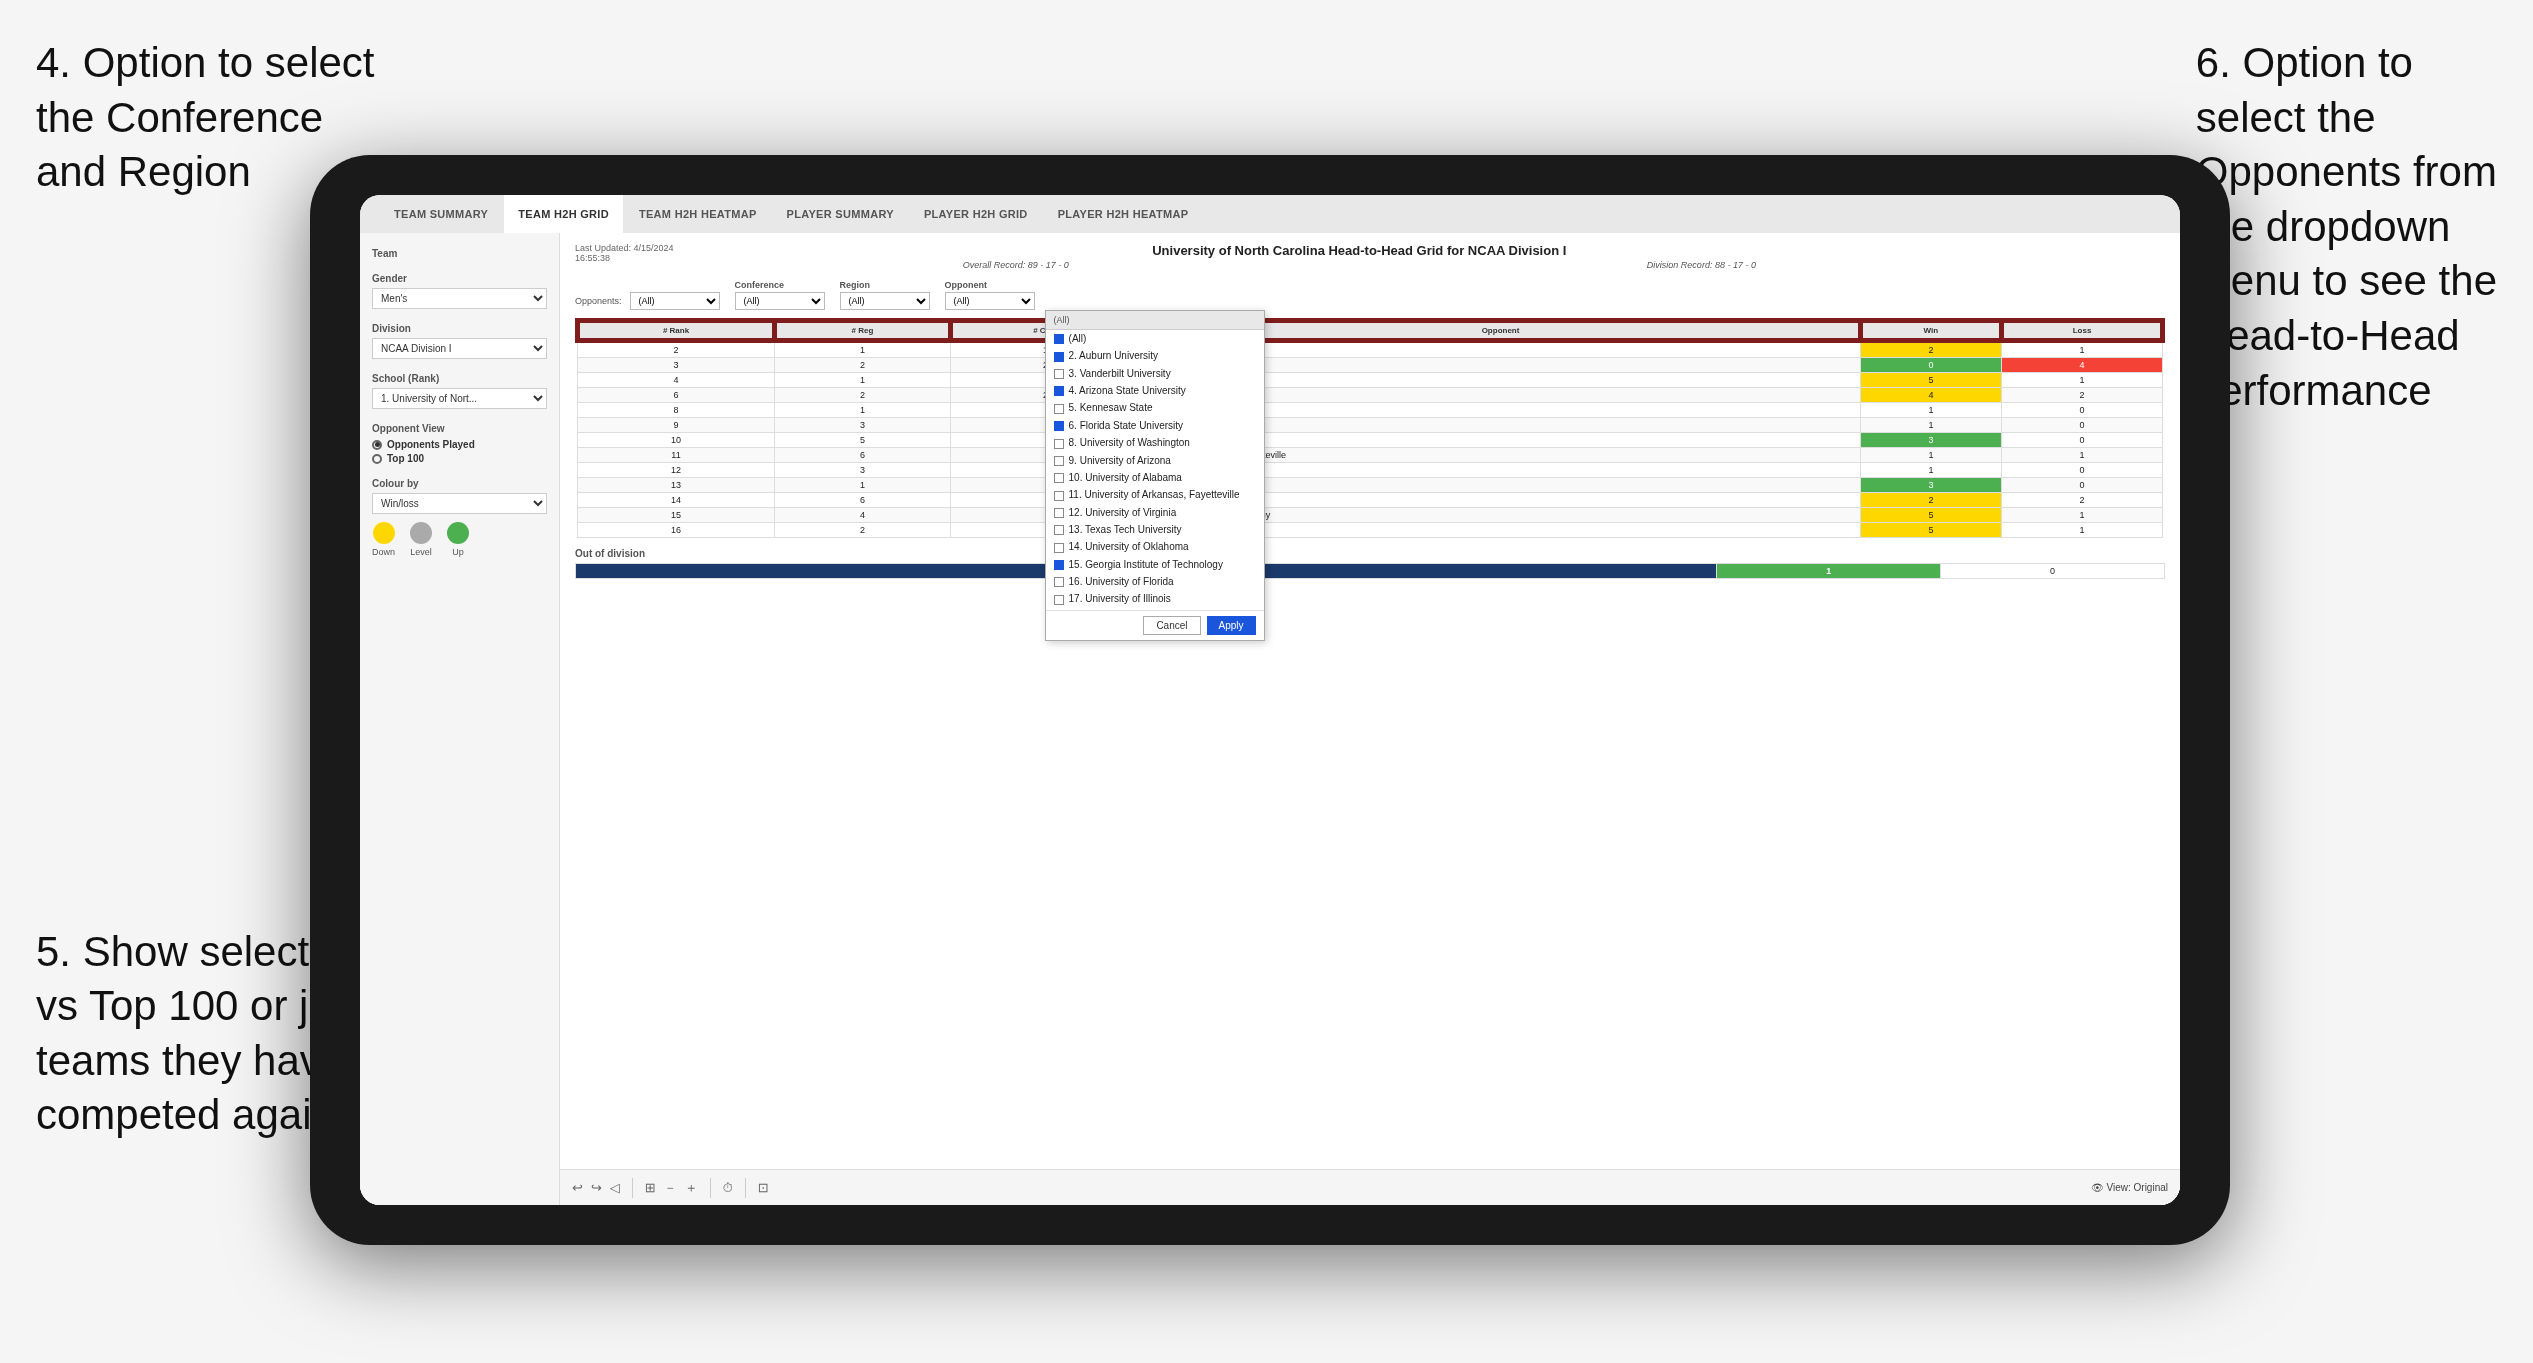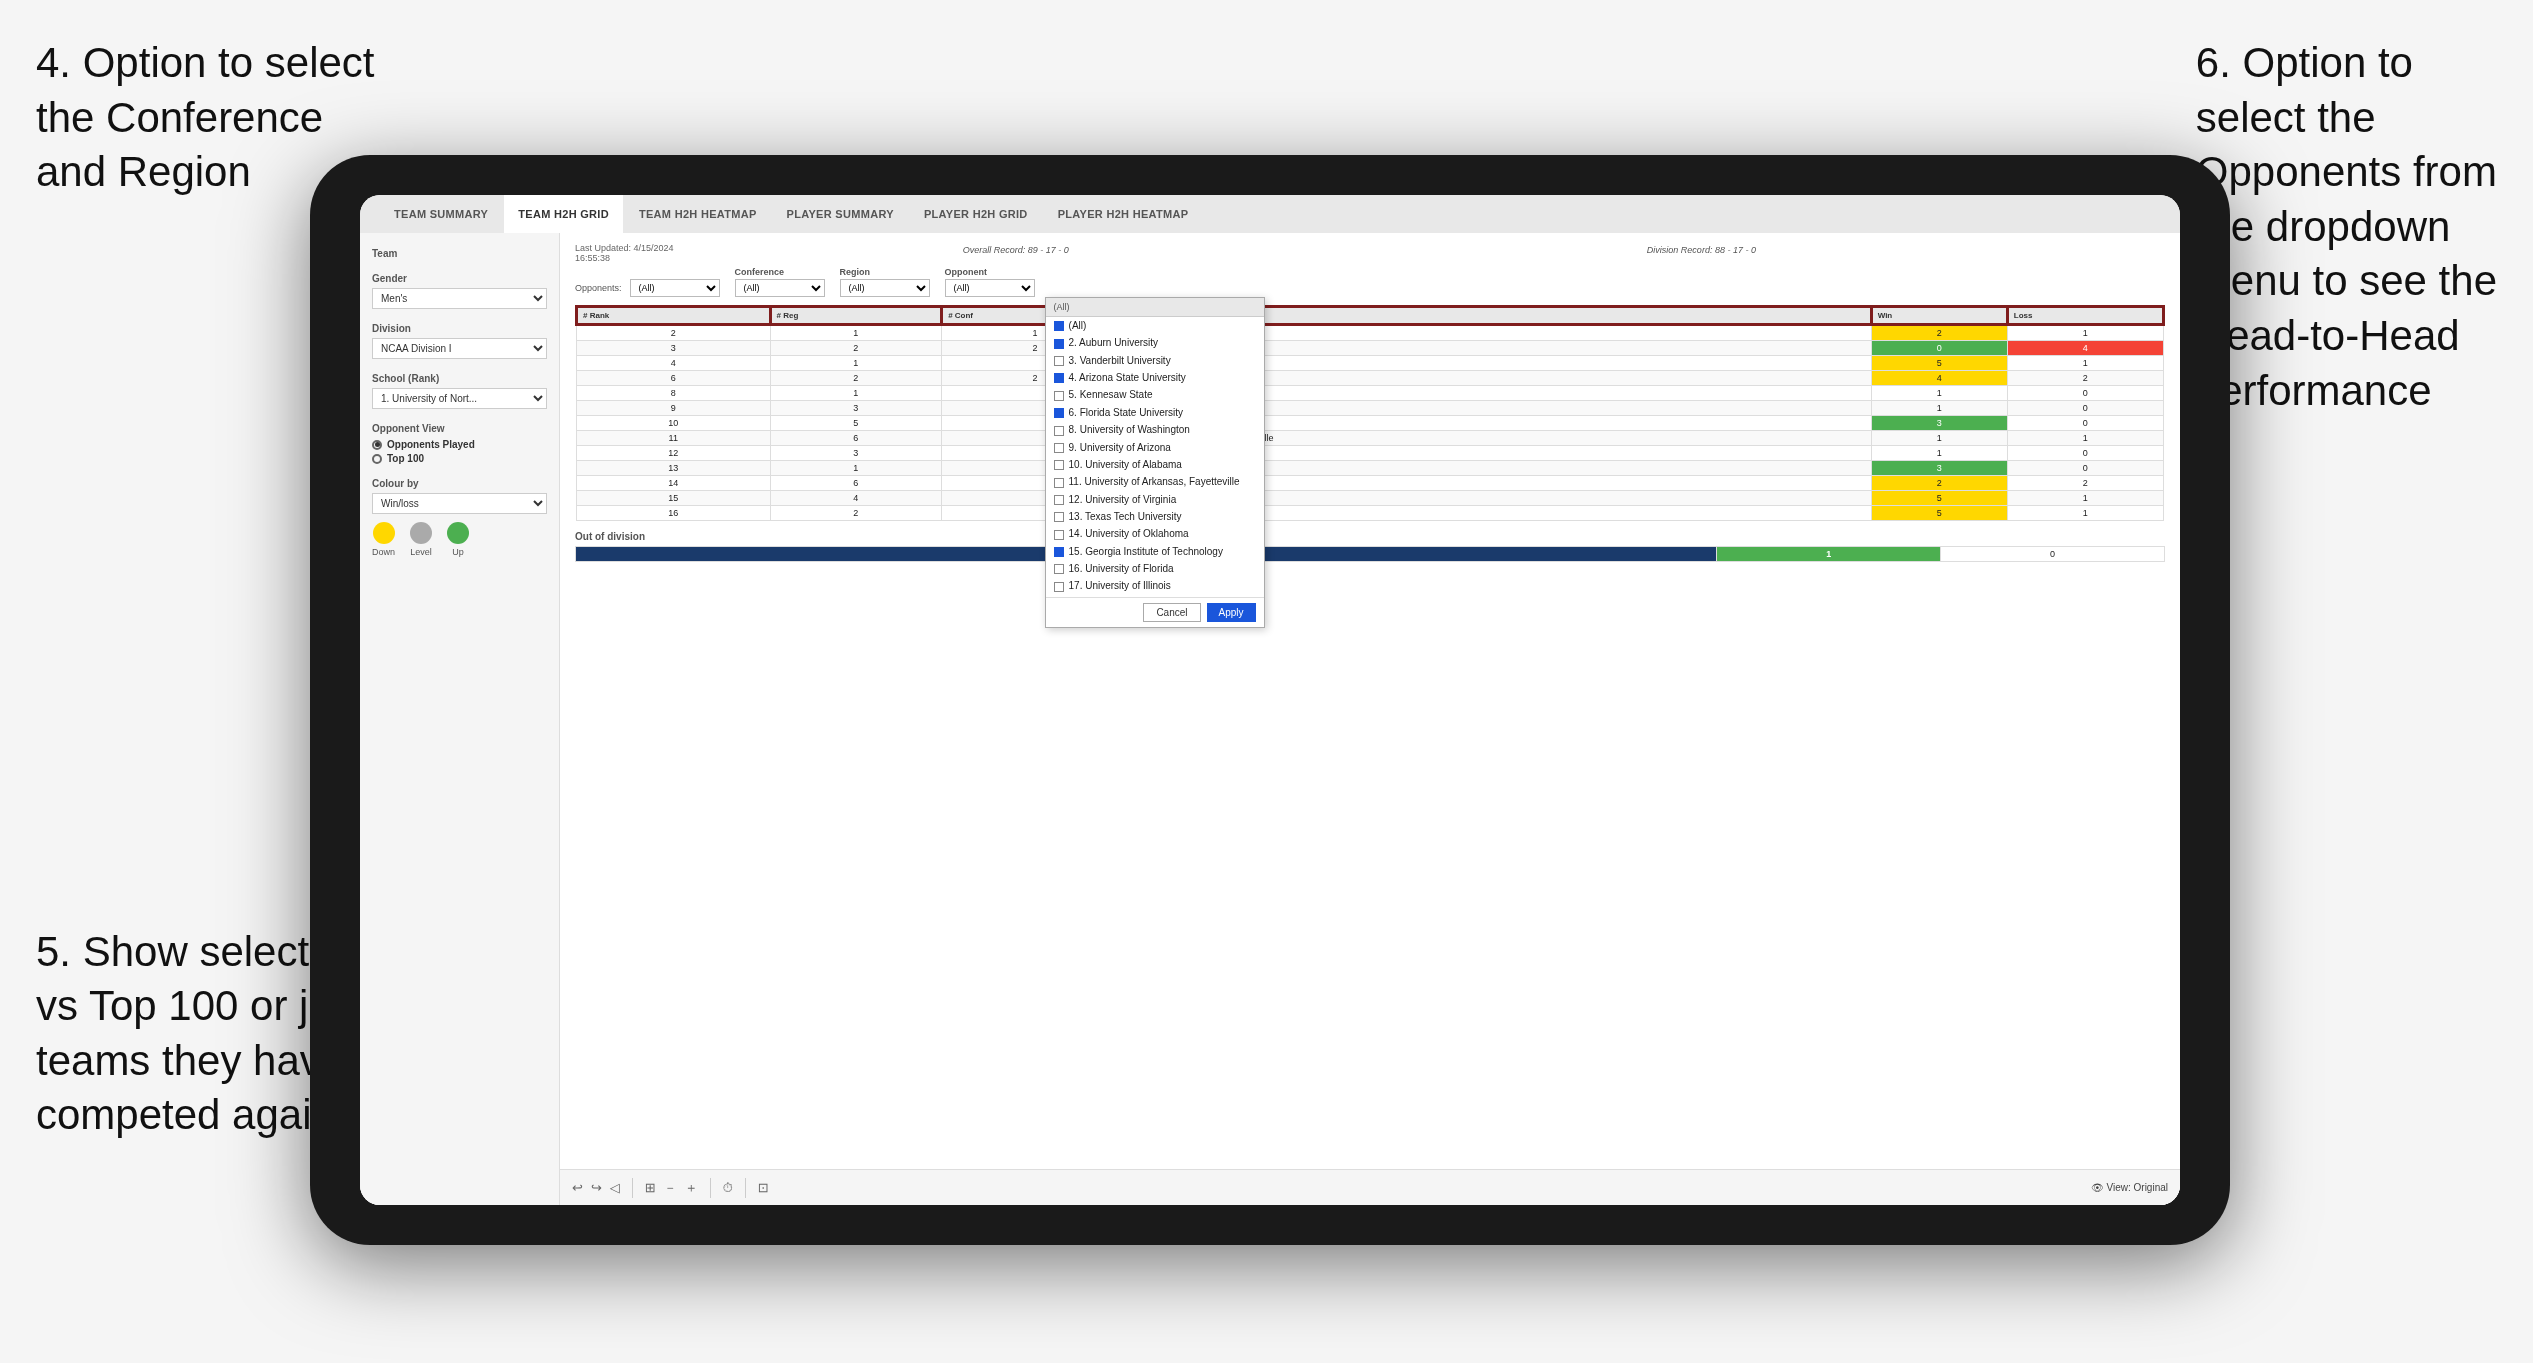--- a/index.html
+++ b/index.html
@@ -322,23 +322,23 @@
 
     
     .data-table {
       width: 100%;
       border-collapse: collapse;
       font-size: 9px;
     }
 
     .data-table th {
       background: #e8e8e8;
-      border: 3px solid #7f1d1d;
+      border: 5px solid #7f1d1d;
       padding: 3px 5px;
-      text-align: left;
+      text-align: center;
       font-weight: 700;
       font-size: 8px;
       color: #333;
     }
 
     .data-table td {
       border: 1px solid #ddd;
       padding: 2px 5px;
       font-size: 9px;
       color: #222;
@@ -570,20 +570,21 @@
 
       <div class="right-content">
         <div class="table-container">
 
           <div style="display:flex; justify-content:space-between; align-items:flex-start; margin-bottom:4px;">
             <div class="last-updated">
               <span>Last Updated: 4/15/2024</span><br>
               <span>16:55:38</span>
             </div>
             <div class="report-header" style="flex:1; text-align:center;">
+              <div class="report-title">University of North Carolina Head-to-Head Grid for NCAA Division I</div>
               <div style="display:flex; justify-content:space-around; font-size:9px; color:#555; margin-top:2px;font-style:italic;">
                 <span>Overall Record: 89 - 17 - 0</span>
                 <span>Division Record: 88 - 17 - 0</span>
               </div>
             </div>
             <div style="width:120px;"></div>
           </div>
 
           <div class="filters-row">
             <div class="filter-row-inline">

